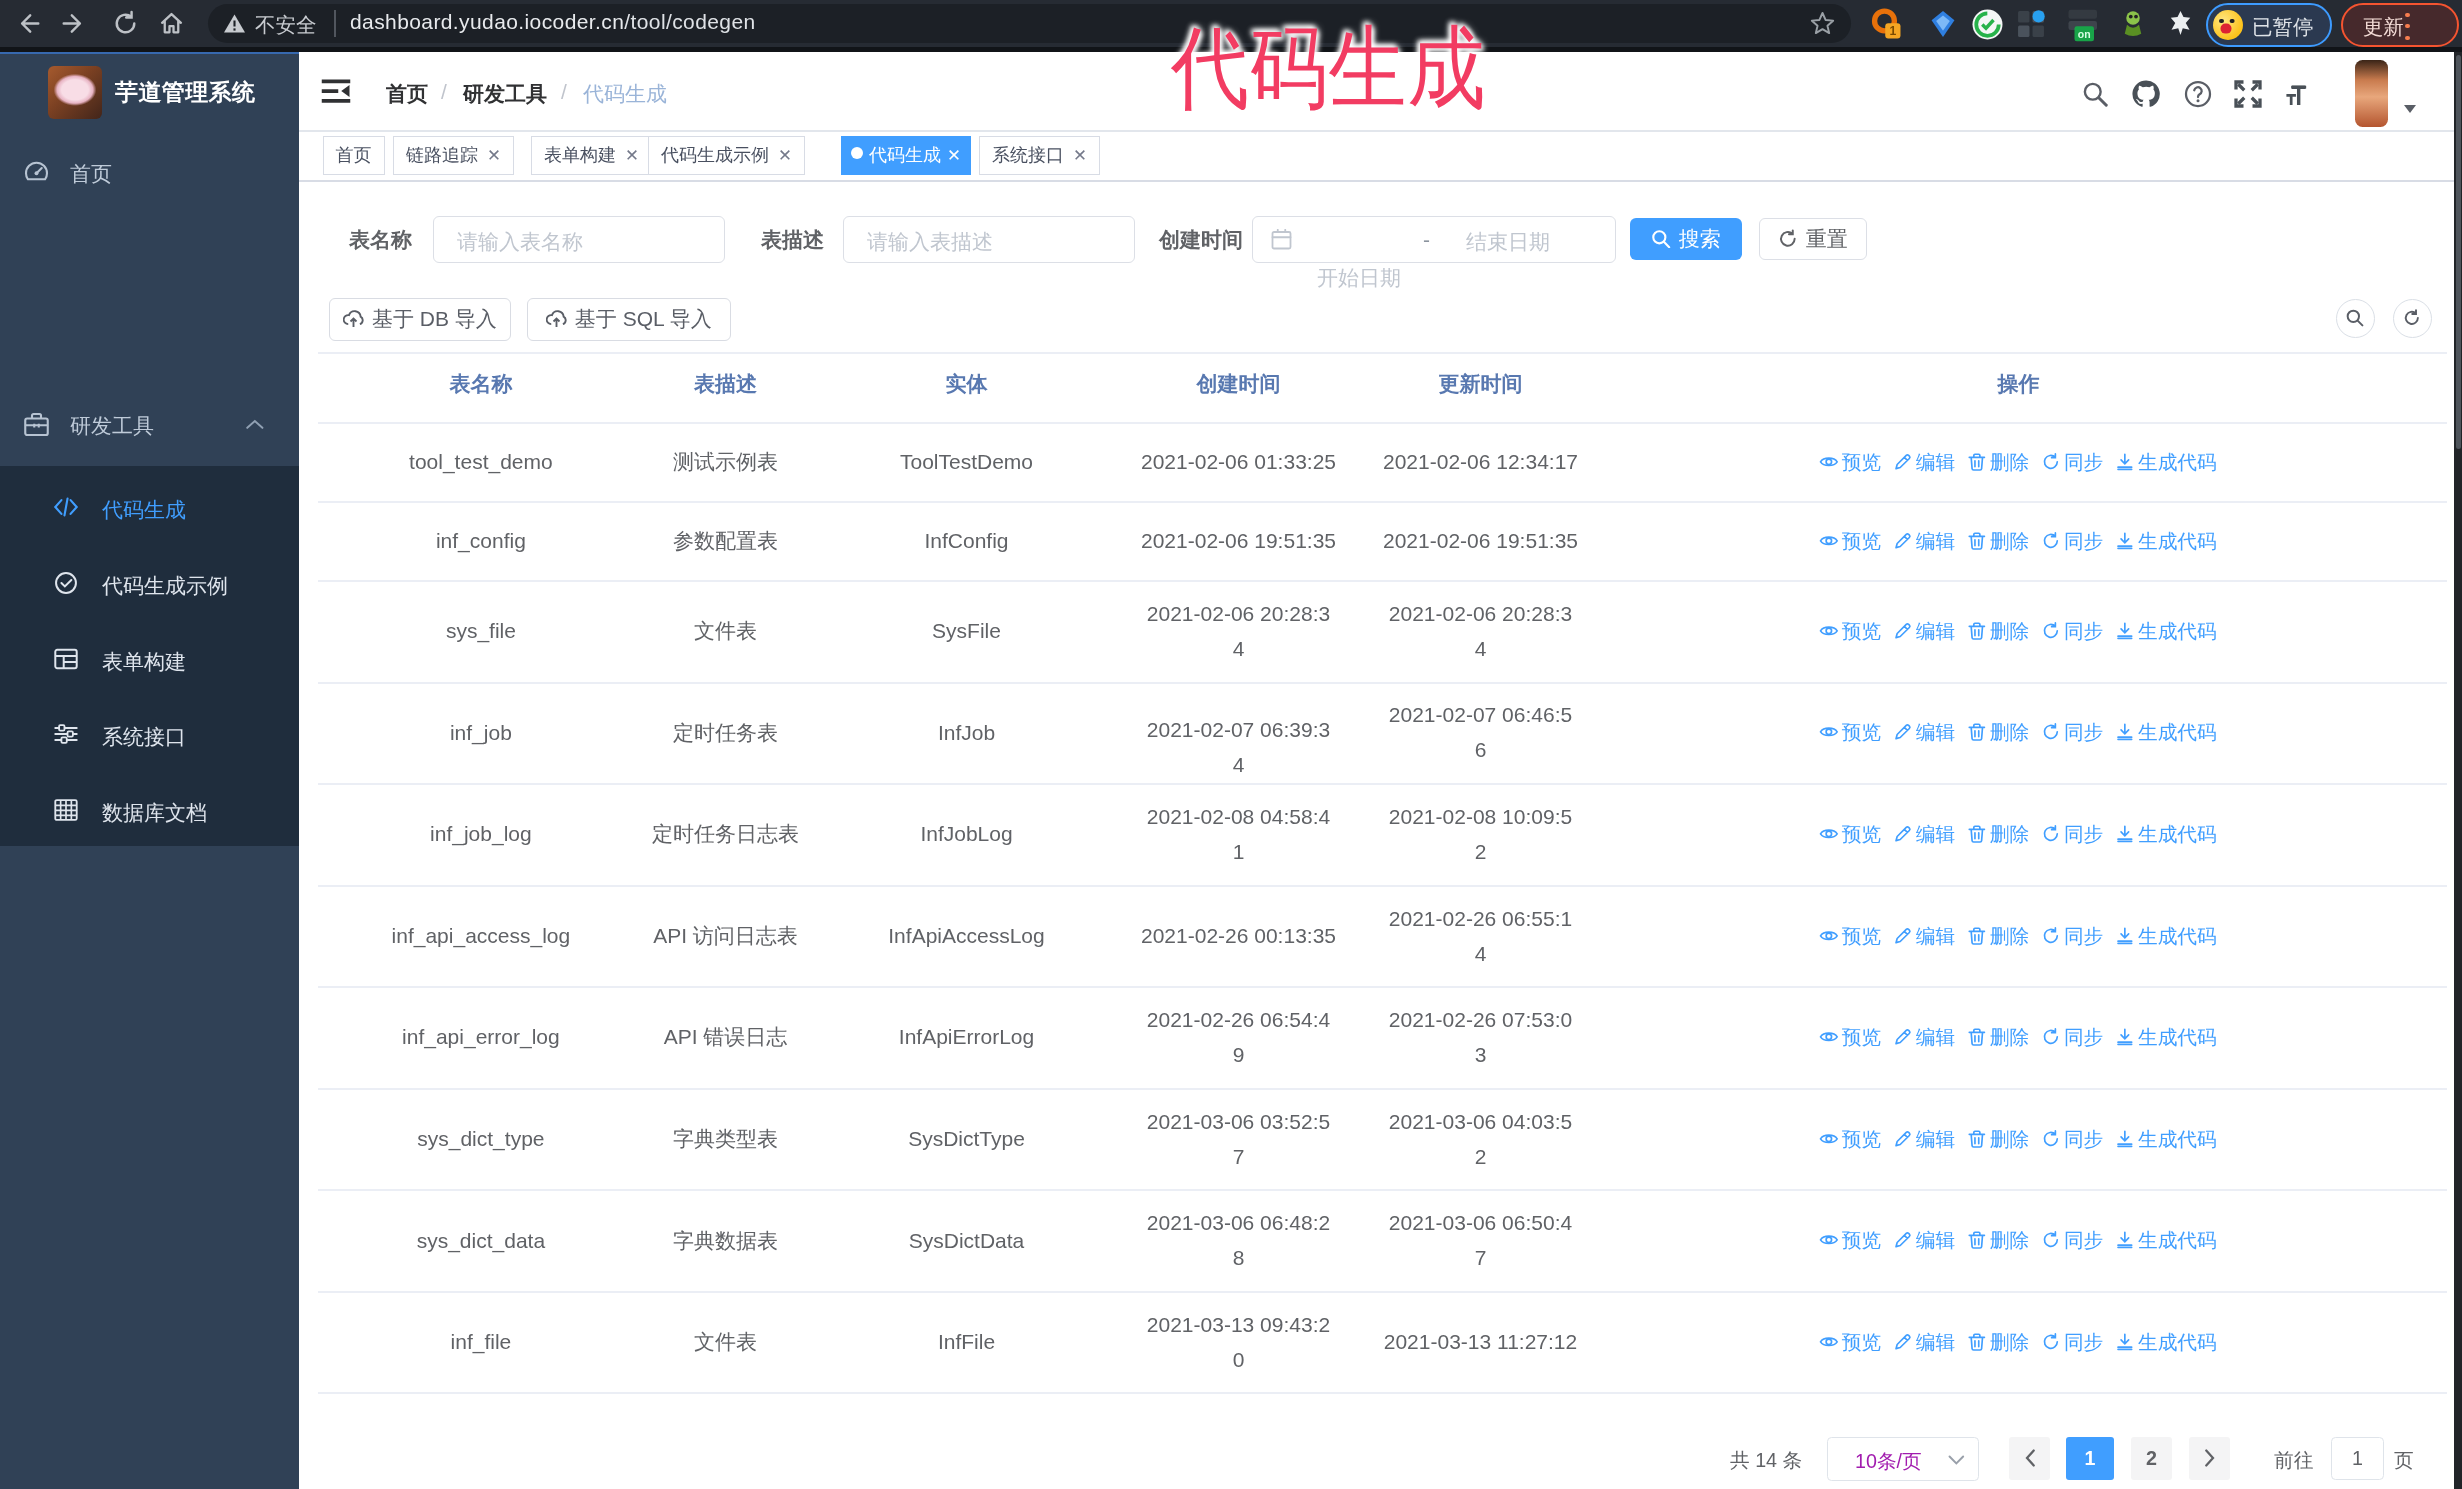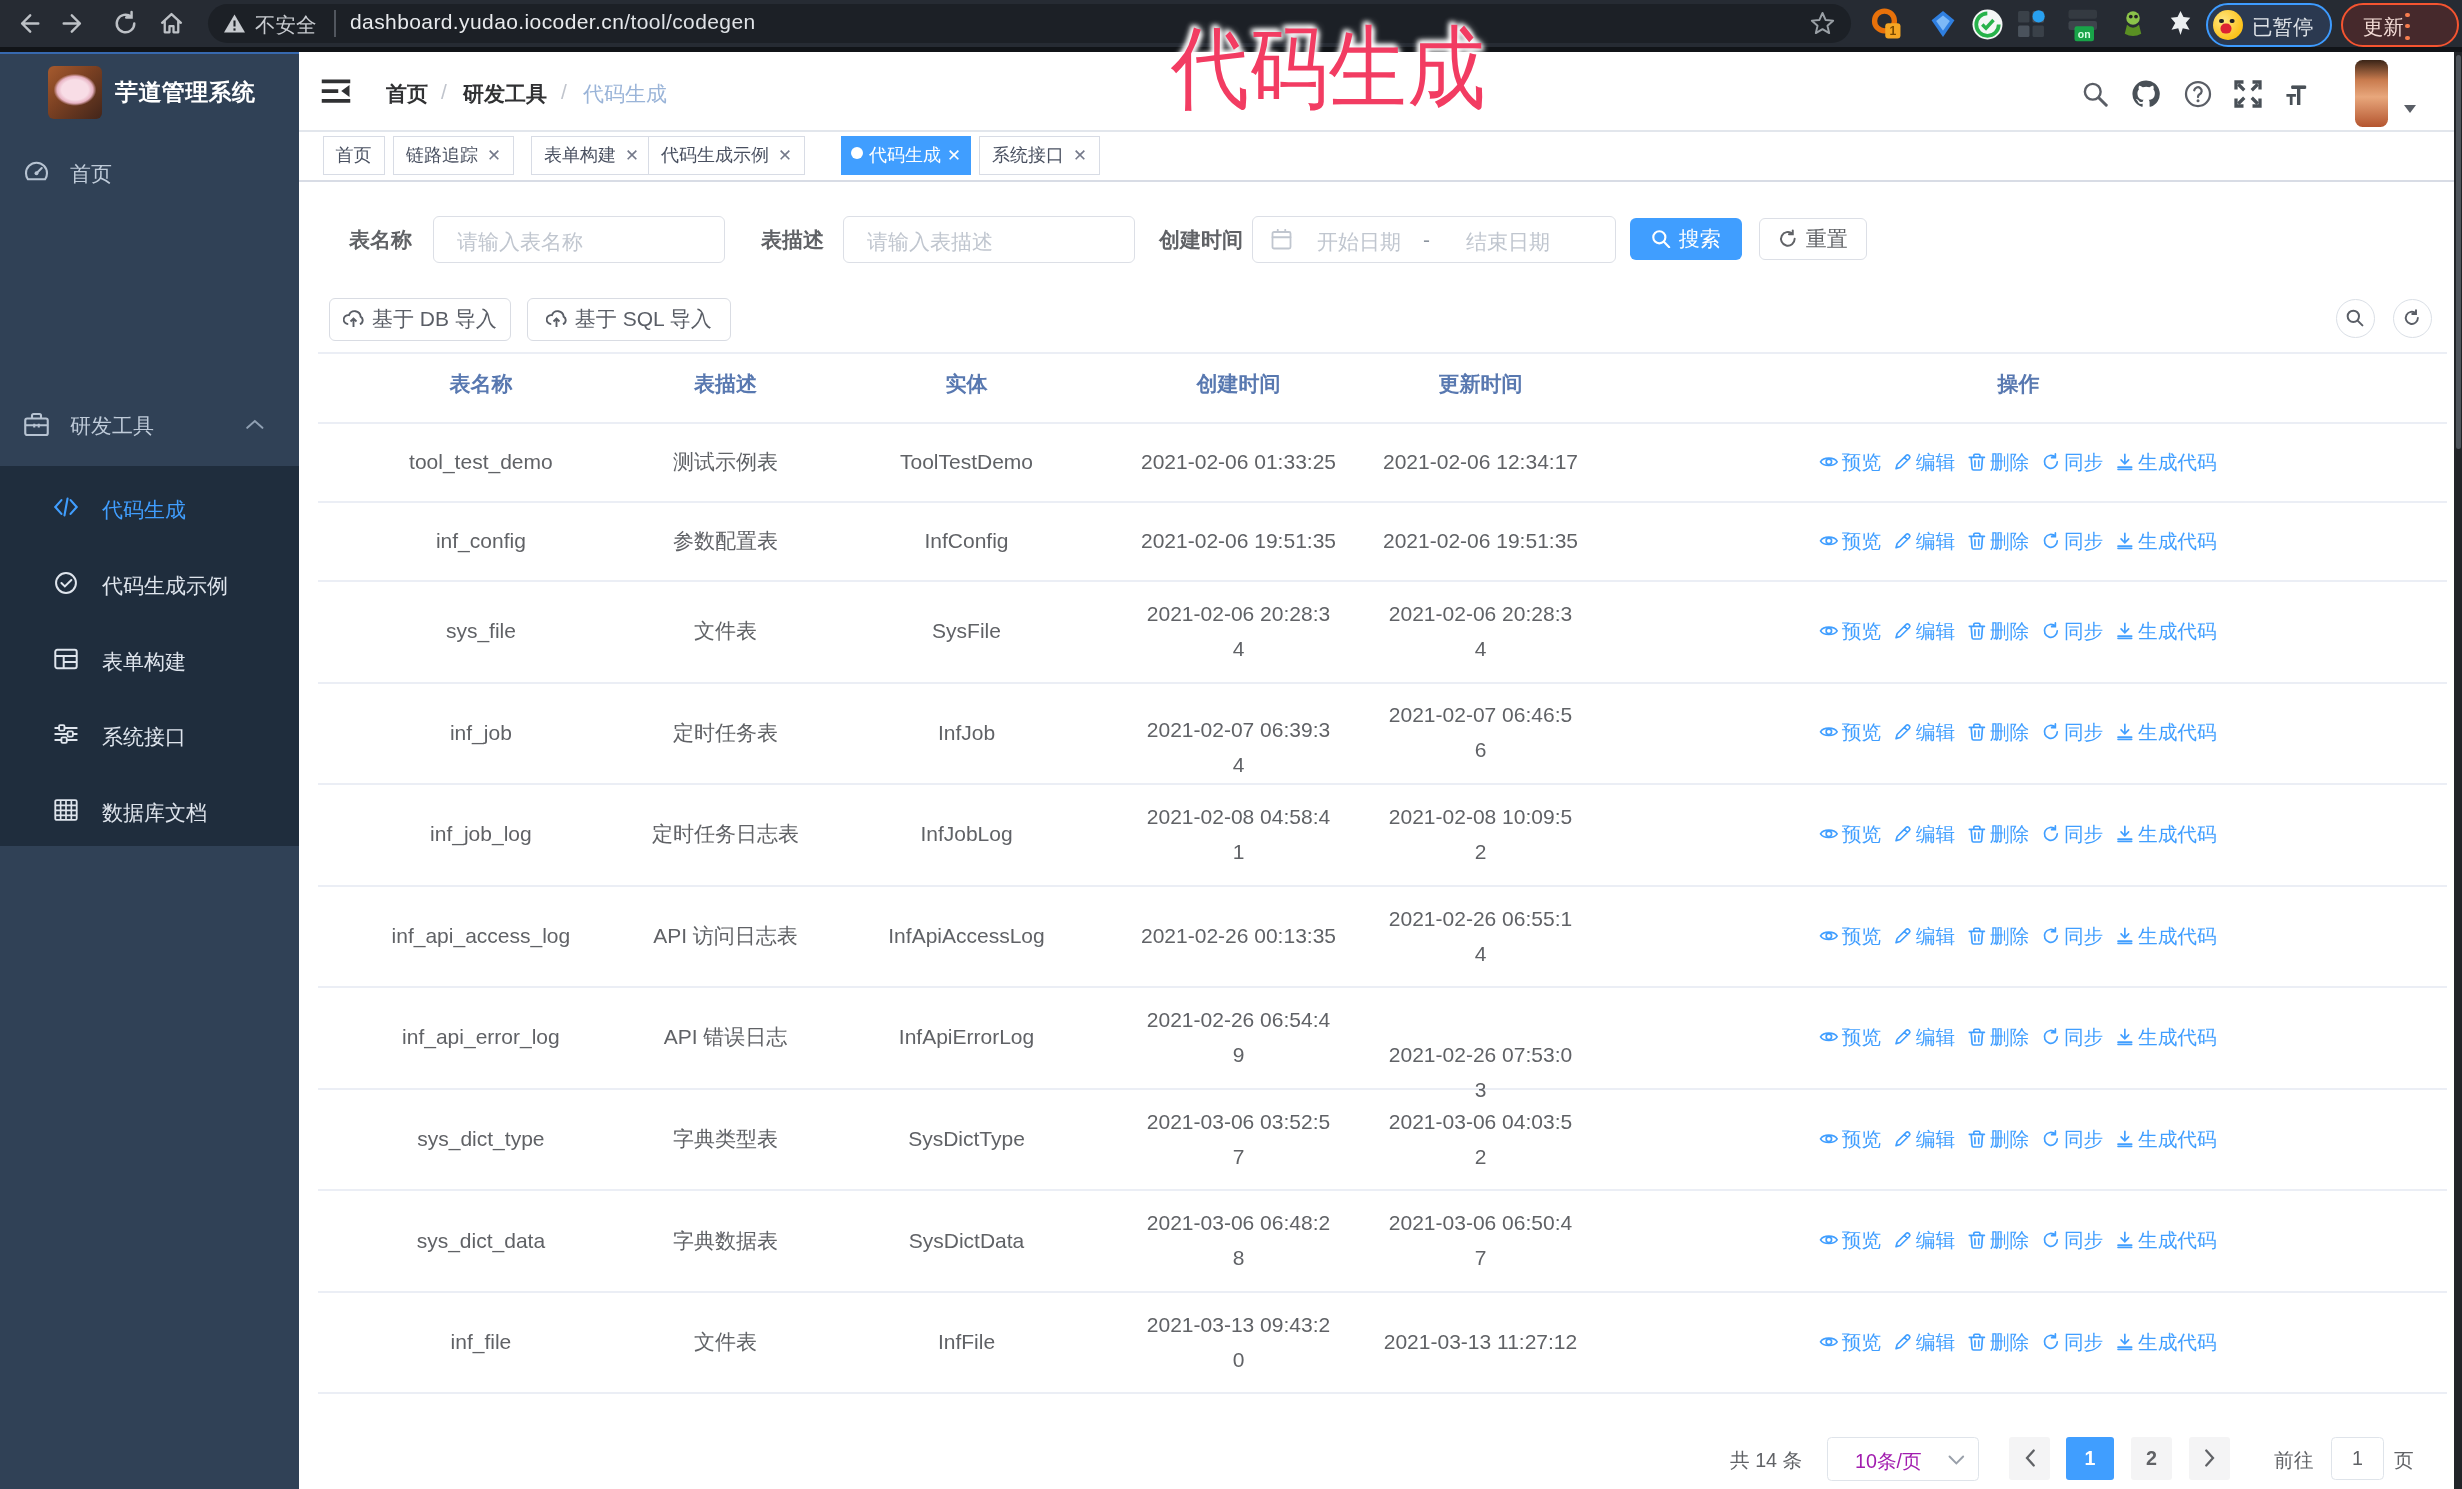--- a/index.html
+++ b/index.html
@@ -290,21 +290,21 @@
 <div class="flabel" style="left:761px;">表描述</div>
 <div class="finput" style="left:843px; width:292px;">
     <div class="ph">请输入表描述</div>
   </div>
 <div class="flabel" style="left:1159px;">创建时间</div>
 <div class="finput" style="left:1252px; width:364px;">
   <svg style="position:absolute;left:18px;top:12px;" width="21" height="21" viewBox="0 0 28 28">
       <rect x="2" y="4" width="24" height="22" rx="2" stroke="#c0c6cf" stroke-width="2.4" fill="none"></rect>
       <path d="M2 11 h24 M9 4 V1 M19 4 V1" stroke="#c0c6cf" stroke-width="2.4" fill="none" stroke-linecap="round"></path>
     </svg>
-  <div class="ph" style="left:64px;">开始日期</div>
+  <div class="ph" style="left:64px;margin-top:36px;">开始日期</div>
   <div class="ph" style="left:170px; color:#8b939e;">-</div>
   <div class="ph" style="left:213px;">结束日期</div>
 </div>
 <div id="btnsearch"><svg style="vertical-align:-2.3px;margin-right:7.6px;" width="19.7" height="19.7" viewBox="0 0 26 26">
       <circle cx="11" cy="11" r="8" stroke="#fff" stroke-width="2.8" fill="none"></circle>
       <path d="M17 17 L24 24" stroke="#fff" stroke-width="2.8" stroke-linecap="round"></path>
     </svg>搜索</div>
 <div id="btnreset"><svg style="vertical-align:-2.3px;margin-right:7.6px;" width="19.7" height="19.7" viewBox="0 0 26 26">
       <path d="M22 13 a9 9 0 1 1 -3 -6.7 M19.5 2 v5 h-5" stroke="#606266" stroke-width="2.6" fill="none" stroke-linecap="round"></path>
     </svg>重置</div>
@@ -446,21 +446,21 @@
           <path d="M3 7 h20 M9 7 V4.5 a1.5 1.5 0 0 1 1.5 -1.5 h5 a1.5 1.5 0 0 1 1.5 1.5 V7 M5.5 7 l1.2 15 a2 2 0 0 0 2 1.8 h8.6 a2 2 0 0 0 2 -1.8 L20.5 7 M10.5 11.5 v8 M15.5 11.5 v8" stroke="#409EFF" stroke-width="2.2" fill="none" stroke-linecap="round"></path>
         </svg>删除</span><span class="op"><svg width="19.7" height="19.7" viewBox="0 0 26 26">
           <path d="M21.5 13 a8.5 8.5 0 1 1 -2.5 -6 M19 2.5 v5 h-5" stroke="#409EFF" stroke-width="2.2" fill="none" stroke-linecap="round"></path>
         </svg>同步</span><span class="op"><svg width="19.7" height="19.7" viewBox="0 0 26 26">
           <path d="M13 3 V15 M8 10.5 L13 15.5 L18 10.5 M4 20 h18 M4 23 h18" stroke="#409EFF" stroke-width="2.2" fill="none" stroke-linecap="round"></path>
         </svg>生成代码</span></div>
 <div class="td" style="left:11.4px; top:667px; width:303px;">inf_api_error_log</div>
 <div class="td" style="left:256px; top:667px; width:303px;">API 错误日志</div>
 <div class="td" style="left:497px; top:667px; width:303px;">InfApiErrorLog</div>
 <div class="td" style="left:769px; top:650px; width:303px;">2021-02-26 06:54:4<br>9</div>
-<div class="td" style="left:1011px; top:685px; width:303px;">2021-02-26 07:53:0<br>3</div>
+<div class="td" style="left:1011px; top:650px; width:303px;">2021-02-26 07:53:0<br>3</div>
 <div class="ops" style="top:672px;"><span class="op"><svg width="19.7" height="19.7" viewBox="0 0 26 26">
           <path d="M2 13 C6 6.5 20 6.5 24 13 C20 19.5 6 19.5 2 13 Z" stroke="#409EFF" stroke-width="2.2" fill="none"></path>
           <circle cx="13" cy="13" r="3.6" stroke="#409EFF" stroke-width="2.2" fill="none"></circle>
         </svg>预览</span><span class="op"><svg width="19.7" height="19.7" viewBox="0 0 26 26">
           <path d="M4 22 L5.5 16.5 L17.5 4.5 a2.2 2.2 0 0 1 3.1 0 l1 1 a2.2 2.2 0 0 1 0 3.1 L9.5 20.5 Z M15 7 l4 4" stroke="#409EFF" stroke-width="2.2" fill="none" stroke-linejoin="round"></path>
         </svg>编辑</span><span class="op"><svg width="19.7" height="19.7" viewBox="0 0 26 26">
           <path d="M3 7 h20 M9 7 V4.5 a1.5 1.5 0 0 1 1.5 -1.5 h5 a1.5 1.5 0 0 1 1.5 1.5 V7 M5.5 7 l1.2 15 a2 2 0 0 0 2 1.8 h8.6 a2 2 0 0 0 2 -1.8 L20.5 7 M10.5 11.5 v8 M15.5 11.5 v8" stroke="#409EFF" stroke-width="2.2" fill="none" stroke-linecap="round"></path>
         </svg>删除</span><span class="op"><svg width="19.7" height="19.7" viewBox="0 0 26 26">
           <path d="M21.5 13 a8.5 8.5 0 1 1 -2.5 -6 M19 2.5 v5 h-5" stroke="#409EFF" stroke-width="2.2" fill="none" stroke-linecap="round"></path>
         </svg>同步</span><span class="op"><svg width="19.7" height="19.7" viewBox="0 0 26 26">

